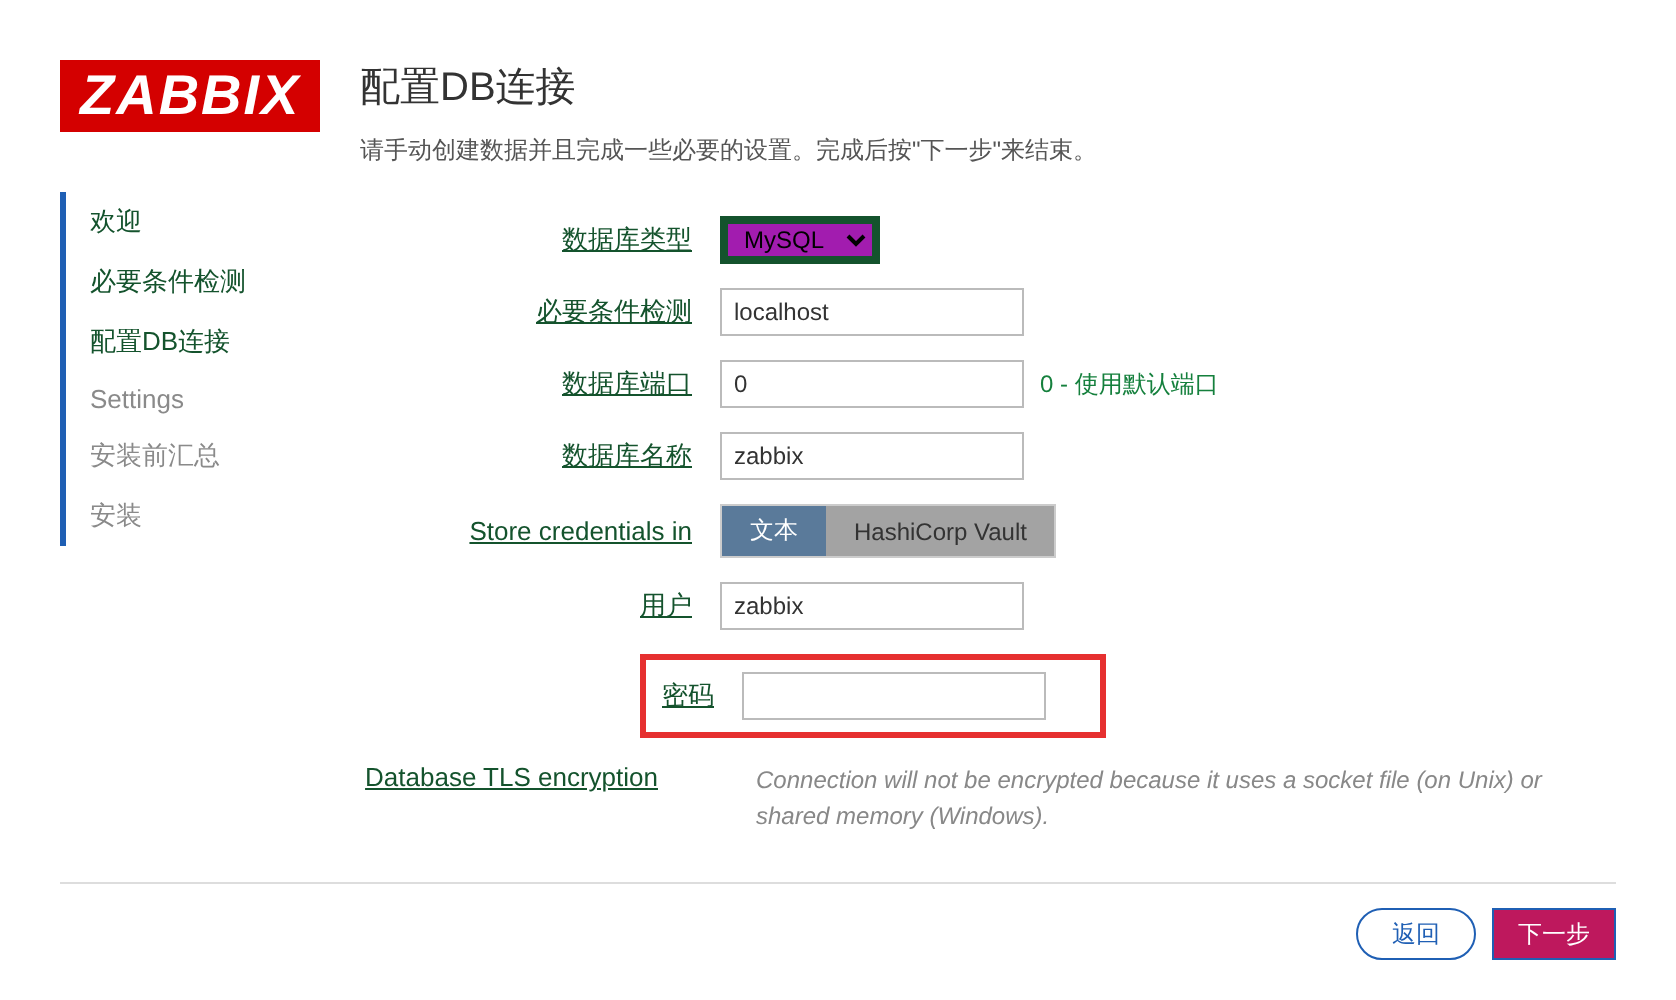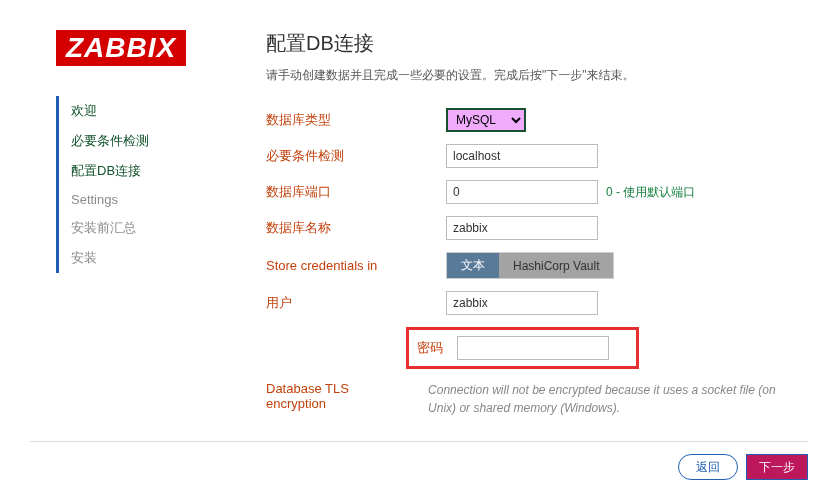--- a/index.html
+++ b/index.html
@@ -7,22 +7,21 @@
     font-family: Arial, "Microsoft YaHei", sans-serif;
     font-size: 13px;
     color: #333;
     background: #fff;
     width: 838px;
     height: 500px;
     position: relative;
   }
   .container {
     display: flex;
-    padding: 30px 40px 20px 56px;
-    gap: 60px;
+    padding: 30px 40px 20px 30px;
   }
   .left-col {
     width: 150px;
     flex-shrink: 0;
   }
   .logo {
     background: #d40000;
     color: #fff;
     font-weight: bold;
     font-size: 28px;
@@ -57,35 +56,36 @@
     color: #555;
     margin-bottom: 24px;
   }
   .form-row {
     display: flex;
     align-items: center;
     margin-bottom: 12px;
   }
   .form-label {
     width: 180px;
-    text-align: left;
+    text-align: right;
     padding-right: 14px;
-    color: #c2410c;
+    color: #14532d;
     font-size: 13px;
+    text-decoration: underline;
   }
   .form-control {
     display: flex;
     align-items: center;
     gap: 8px;
   }
   select {
     width: 80px;
     height: 24px;
-    border: 2px solid #14532d;
-    background: #f0abfc;
+    border: 4px solid #14532d;
+    background: #a21caf;
     font-size: 12px;
     padding: 0 4px;
   }
   input[type="text"], input[type="password"] {
     width: 152px;
     height: 24px;
     border: 1px solid #bbb;
     padding: 0 6px;
     font-size: 12px;
     color: #333;

